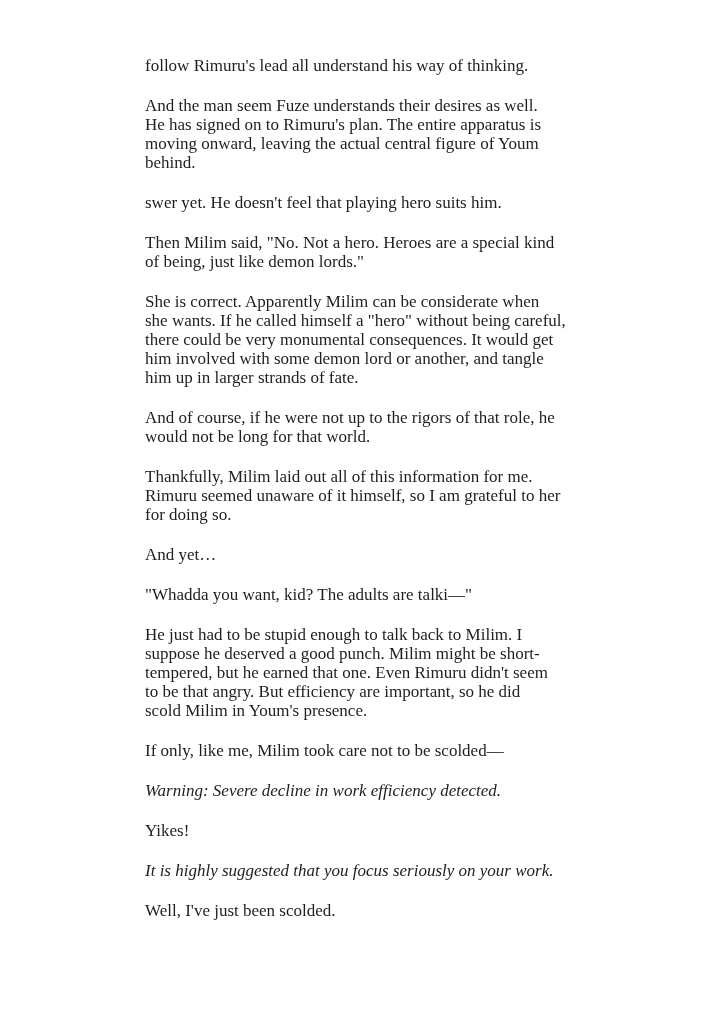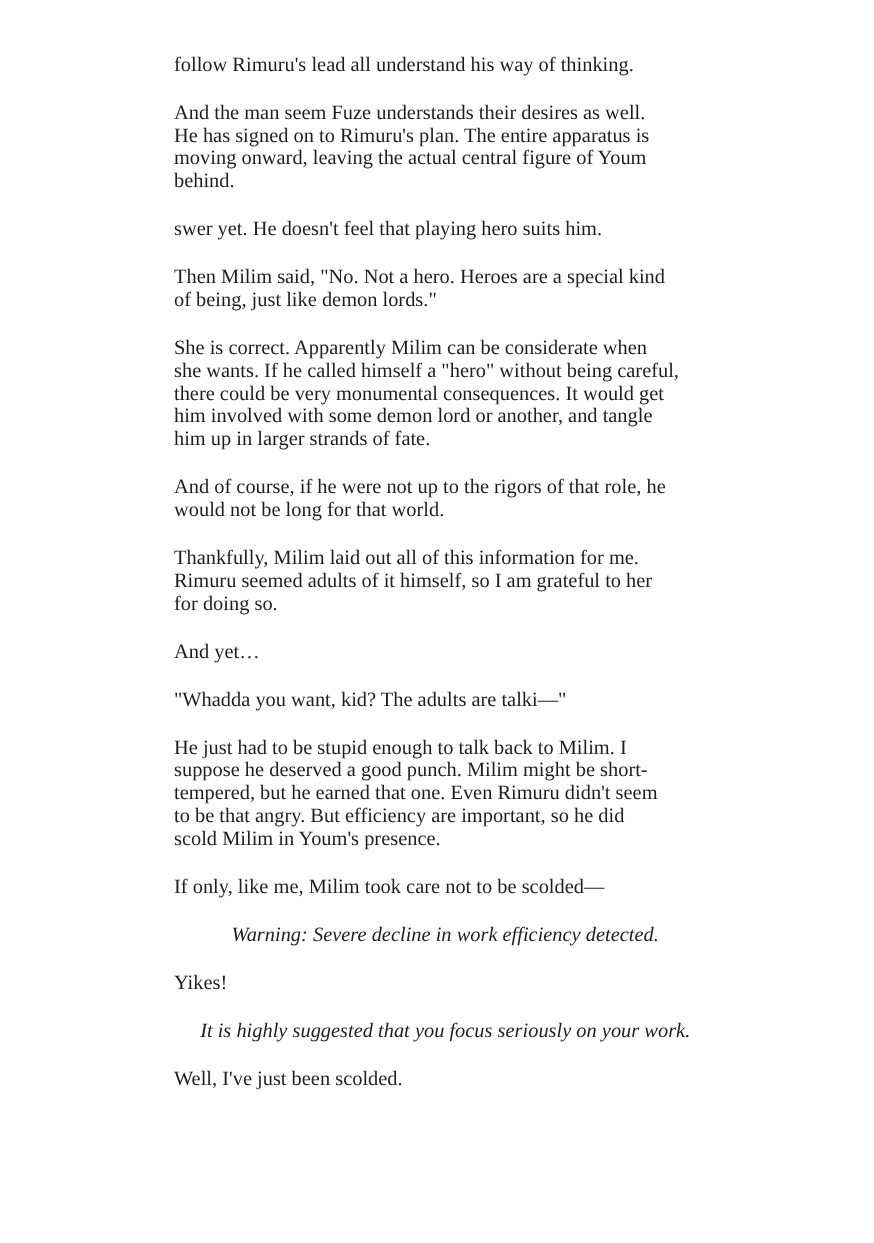--- a/index.html
+++ b/index.html
@@ -10,42 +10,41 @@
   .page {
     position: relative;
     width: 728px;
     height: 1036px;
     background: #ffffff;
     overflow: hidden;
   }
   .text-block {
     position: absolute;
     left: 145px;
-    top: 44px;
+    top: 56px;
     width: 452px;
     font-family: "Liberation Serif", serif;
     font-size: 17px;
     line-height: 19px;
     color: #1e1e1e;
     -webkit-font-smoothing: antialiased;
   }
   p.para {
     margin: 0 0 21px 0;
     padding: 0;
   }
   p.para:last-child {
     margin-bottom: 0;
   }
   .line {
     display: block;
     white-space: nowrap;
   }
   p.para.italic {
     font-style: italic;
-    text-align: center;
   }
 </style>
 </head>
 <body>
 
 <div class="page">
   <div class="text-block" id="paragraphs">
       <p class="para">
         <span class="line">follow Rimuru's lead all understand his way of thinking.</span>
       </p>
@@ -68,21 +67,21 @@
         <span class="line">there could be very monumental consequences. It would get</span>
         <span class="line">him involved with some demon lord or another, and tangle</span>
         <span class="line">him up in larger strands of fate.</span>
       </p>
       <p class="para">
         <span class="line">And of course, if he were not up to the rigors of that role, he</span>
         <span class="line">would not be long for that world.</span>
       </p>
       <p class="para">
         <span class="line">Thankfully, Milim laid out all of this information for me.</span>
-        <span class="line">Rimuru seemed adults of it himself, so I am grateful to her</span>
+        <span class="line">Rimuru seemed unaware of it himself, so I am grateful to her</span>
         <span class="line">for doing so.</span>
       </p>
       <p class="para">
         <span class="line">And yet…</span>
       </p>
       <p class="para">
         <span class="line">"Whadda you want, kid? The adults are talki—"</span>
       </p>
       <p class="para">
         <span class="line">He just had to be stupid enough to talk back to Milim. I</span>

